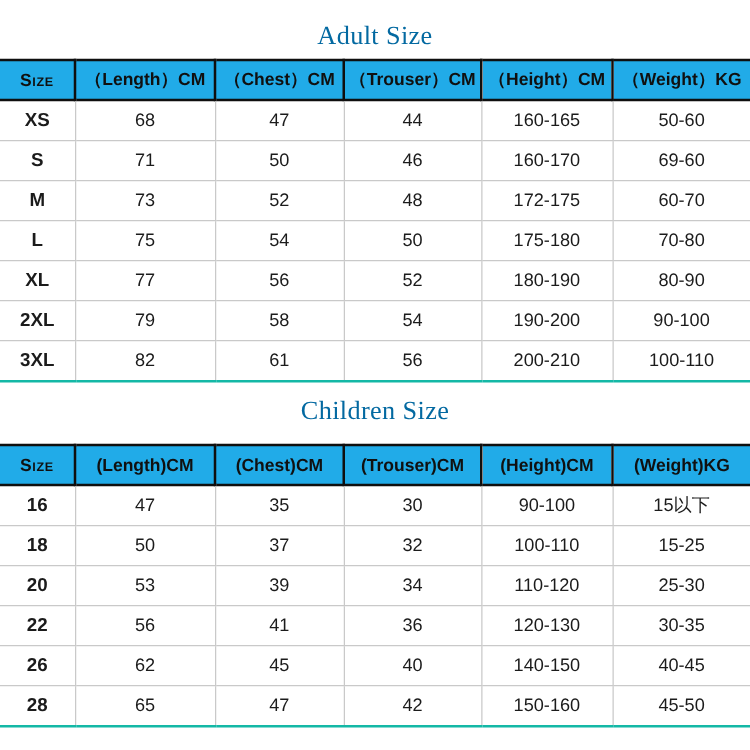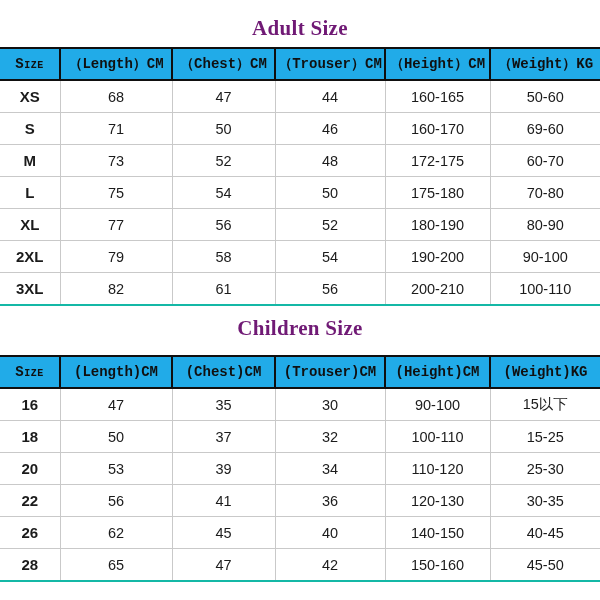--- a/index.html
+++ b/index.html
@@ -16,24 +16,24 @@
   }
   .sheet {
     width: 600px;
     height: 600px;
     position: relative;
     box-sizing: border-box;
   }
 
   .title {
     text-align: center;
-    font-weight: bold;
+    font-weight: normal;
     font-size: 21px;
     letter-spacing: 0.3px;
-    color: #701a75;
+    color: #0369a1;
     font-family: "Liberation Serif", "DejaVu Serif", serif;
   }
   #adult-title { padding-top: 16px; padding-bottom: 6px; }
   #children-title { padding-top: 10px; padding-bottom: 14px; }
 
   table.size-table {
     width: 600px;
     border-collapse: collapse;
     table-layout: fixed;
     font-family: "Liberation Sans", "DejaVu Sans", sans-serif;
@@ -51,21 +51,21 @@
     color: #101010;
     height: 30px;
     font-size: 14px;
     font-weight: bold;
     text-align: center;
     vertical-align: middle;
     border-left: 2px solid #0f0f0f;
     border-right: 2px solid #0f0f0f;
     border-top: 2px solid #0f0f0f;
     border-bottom: 2px solid #0f0f0f;
-    font-family: Liberation Mono, monospace;
+    font-family: Liberation Sans, sans-serif;
     white-space: nowrap;
     padding: 0 2px;
     overflow: hidden;
   }
   table.size-table thead th:first-child { border-left: none; }
   table.size-table thead th:last-child  { border-right: none; }
 
   th.head-size {
     font-size: 16px;
     font-variant: small-caps;

